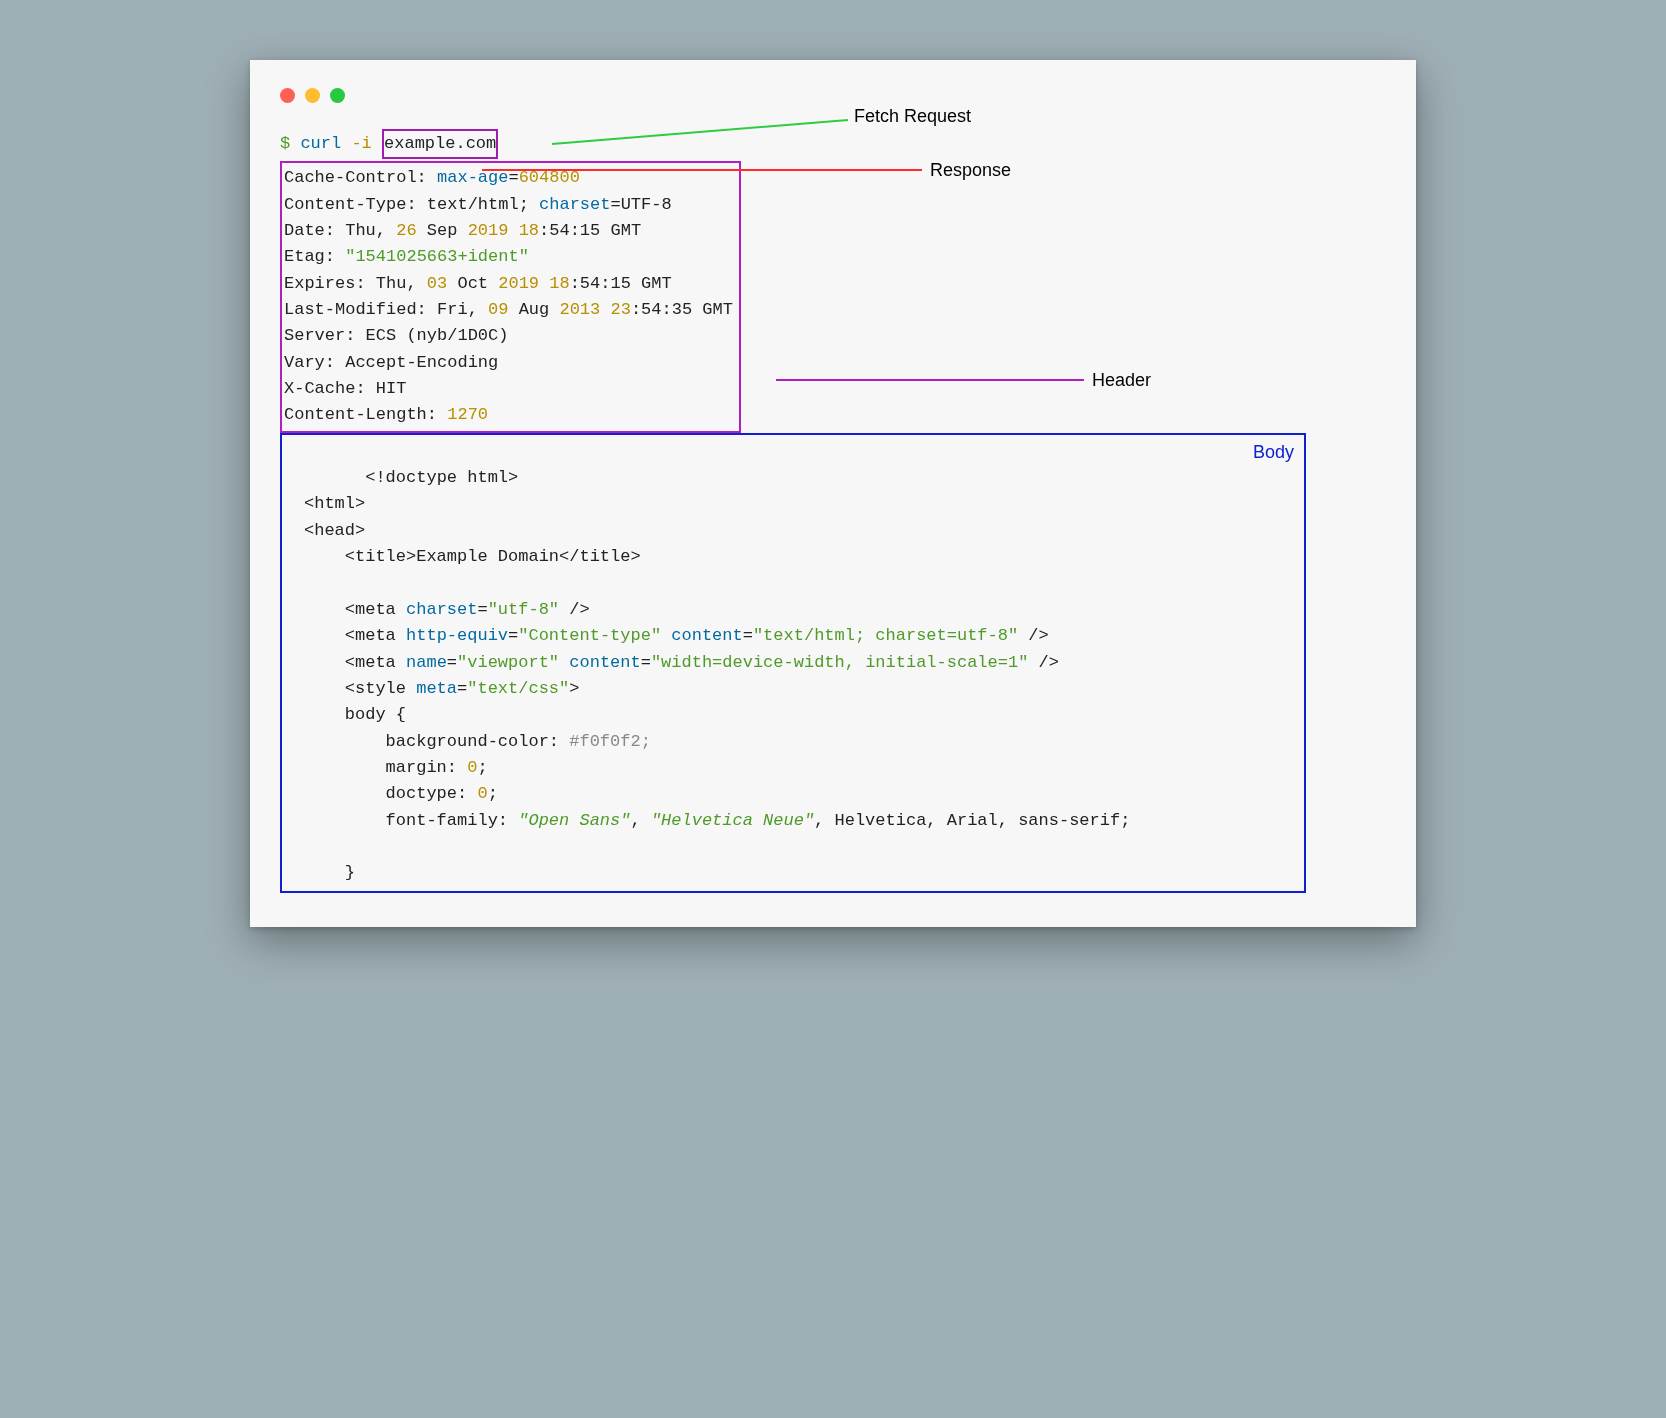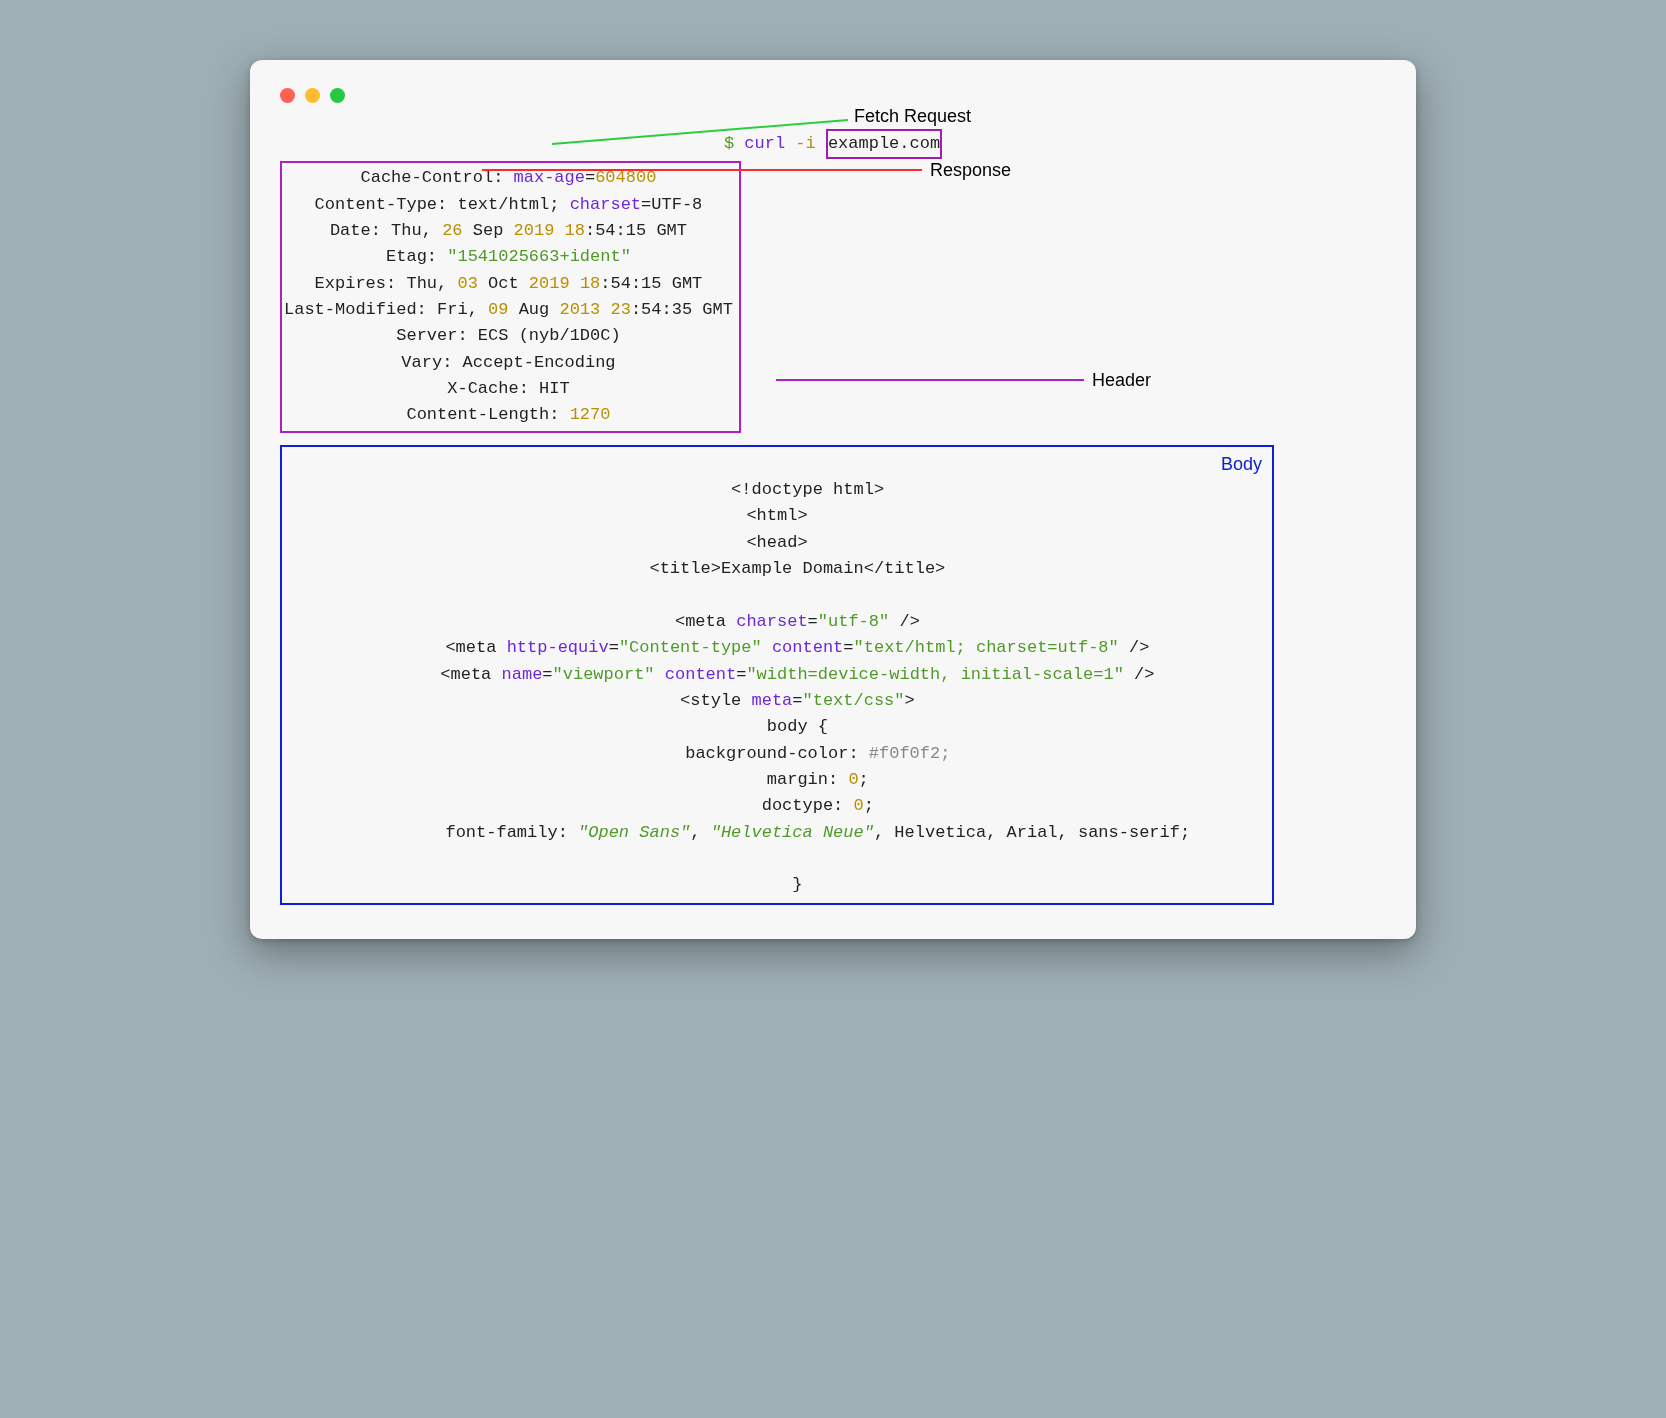--- a/index.html
+++ b/index.html
@@ -11,44 +11,43 @@
     color:#222;
   }
   .stage{
     width:1166px;
     margin:60px auto;
     position:relative;
   }
   .window{
     position:relative;
     background:#f7f7f7;
-    border-radius:12px;
+    border-radius:0;
     box-shadow:0 14px 40px rgba(0,0,0,.35), 0 2px 6px rgba(0,0,0,.2);
     padding:28px 30px 34px 30px;
     overflow:visible;
-    text-align:center;
   }
   .traffic{
     display:flex;gap:10px;margin-bottom:26px;
   }
   .dot{width:15px;height:15px;border-radius:50%}
   .dot.red{background:#ff5f57}
   .dot.yellow{background:#febc2e}
   .dot.green{background:#28c840}
   .code{white-space:pre;font-family:inherit}
   
-  .tok-blue{color:#6d28d9}
+  .tok-blue{color:#0369a1}
   .tok-yellow{color:#b78f00}
   .tok-green{color:#4f9a28}
   .tok-greenstr{color:#4f9a28;font-style:italic}
   .tok-grey{color:#888;}
   .box-green{border:2px solid #a21caf;display:inline-block;padding:0 0}
   .box-red{border:2px solid #ff2a2a;display:inline-block;padding:0 2px}
   .box-purple{border:2px solid #b020c0;display:block;padding:2px 6px 2px 2px;margin-top:2px;width:max-content}
-  .box-blue{border:2px solid #1020d0;display:block;padding:4px 6px;margin-top:12px;position:relative;width:978px}
+  .box-blue{border:2px solid #1020d0;display:block;padding:4px 22px;position:relative;width:978px}
   .lbl{font-family:-apple-system,BlinkMacSystemFont,"Segoe UI",Arial,sans-serif;font-size:18px}
   .lbl-green{color:#2ecc40}
   .lbl-red{color:#ff2a2a}
   .lbl-purple{color:#b020c0}
   .lbl-blue{color:#1020d0}
   .body-label{position:absolute;top:4px;right:10px}
 
   
   svg.overlay{position:absolute;left:0;top:0;pointer-events:none;overflow:visible}
 </style>

